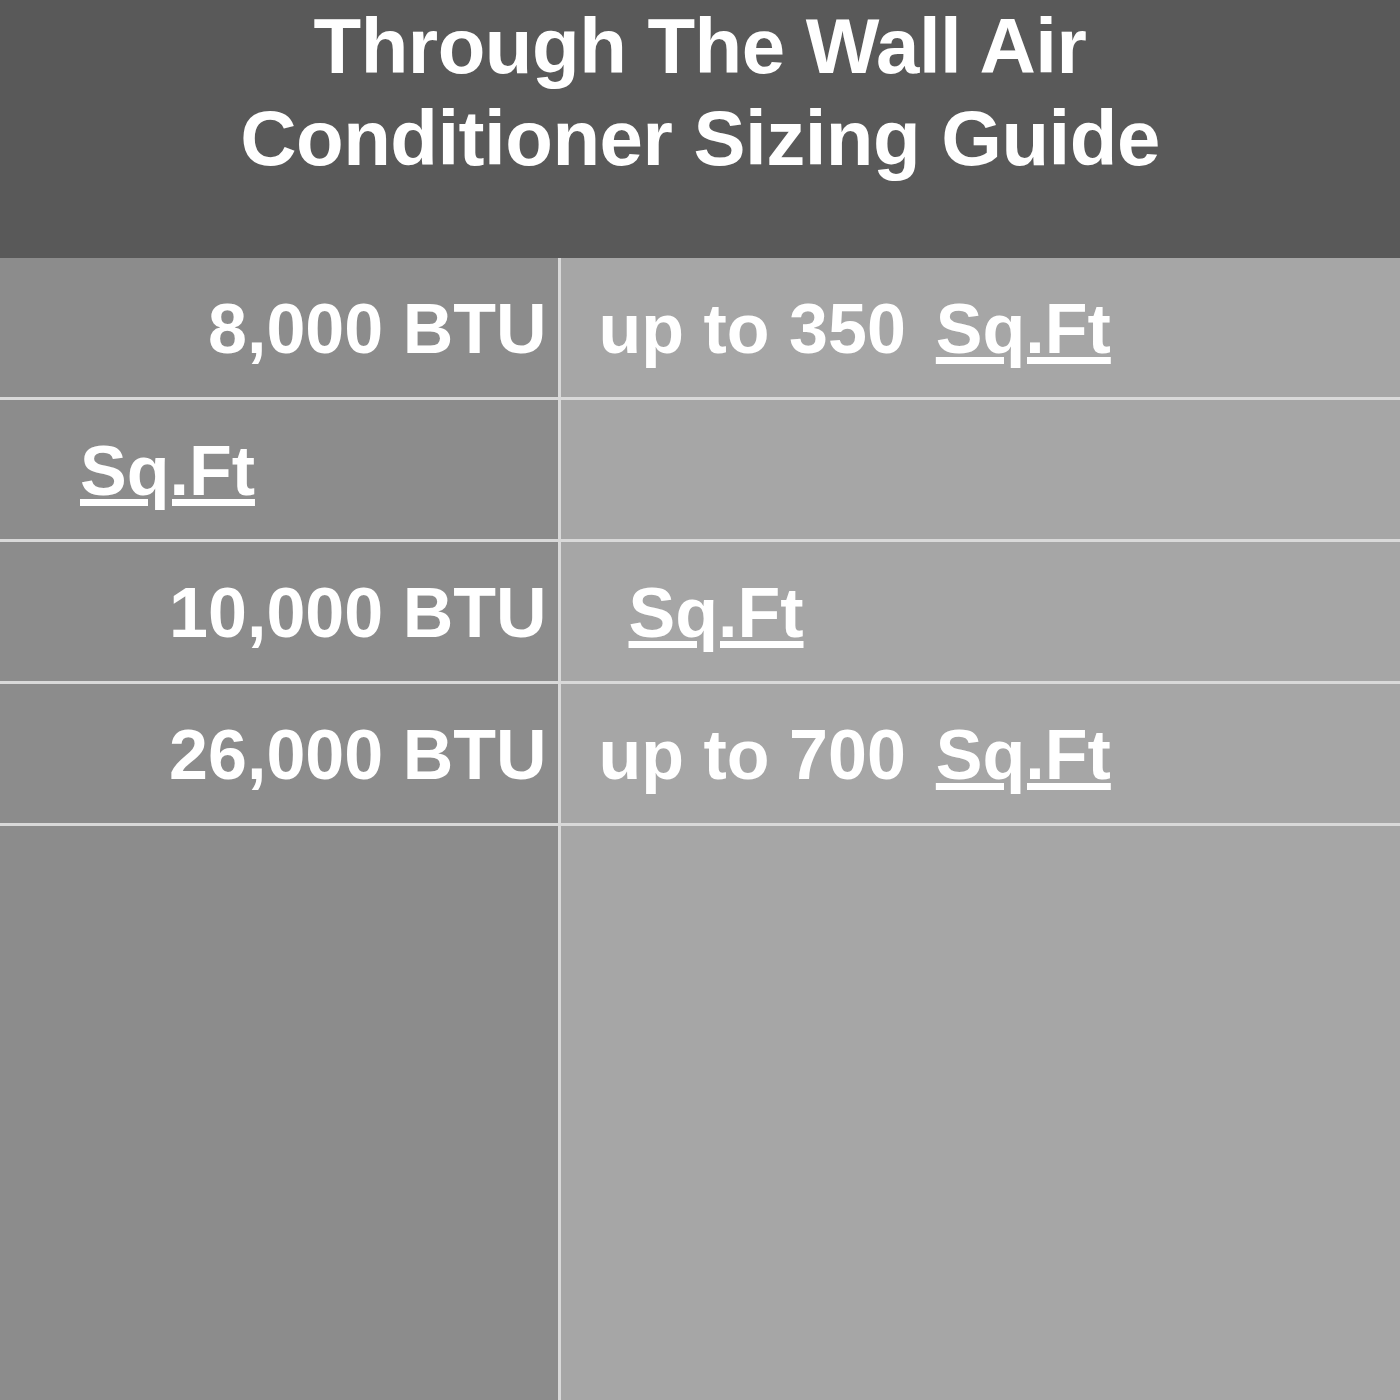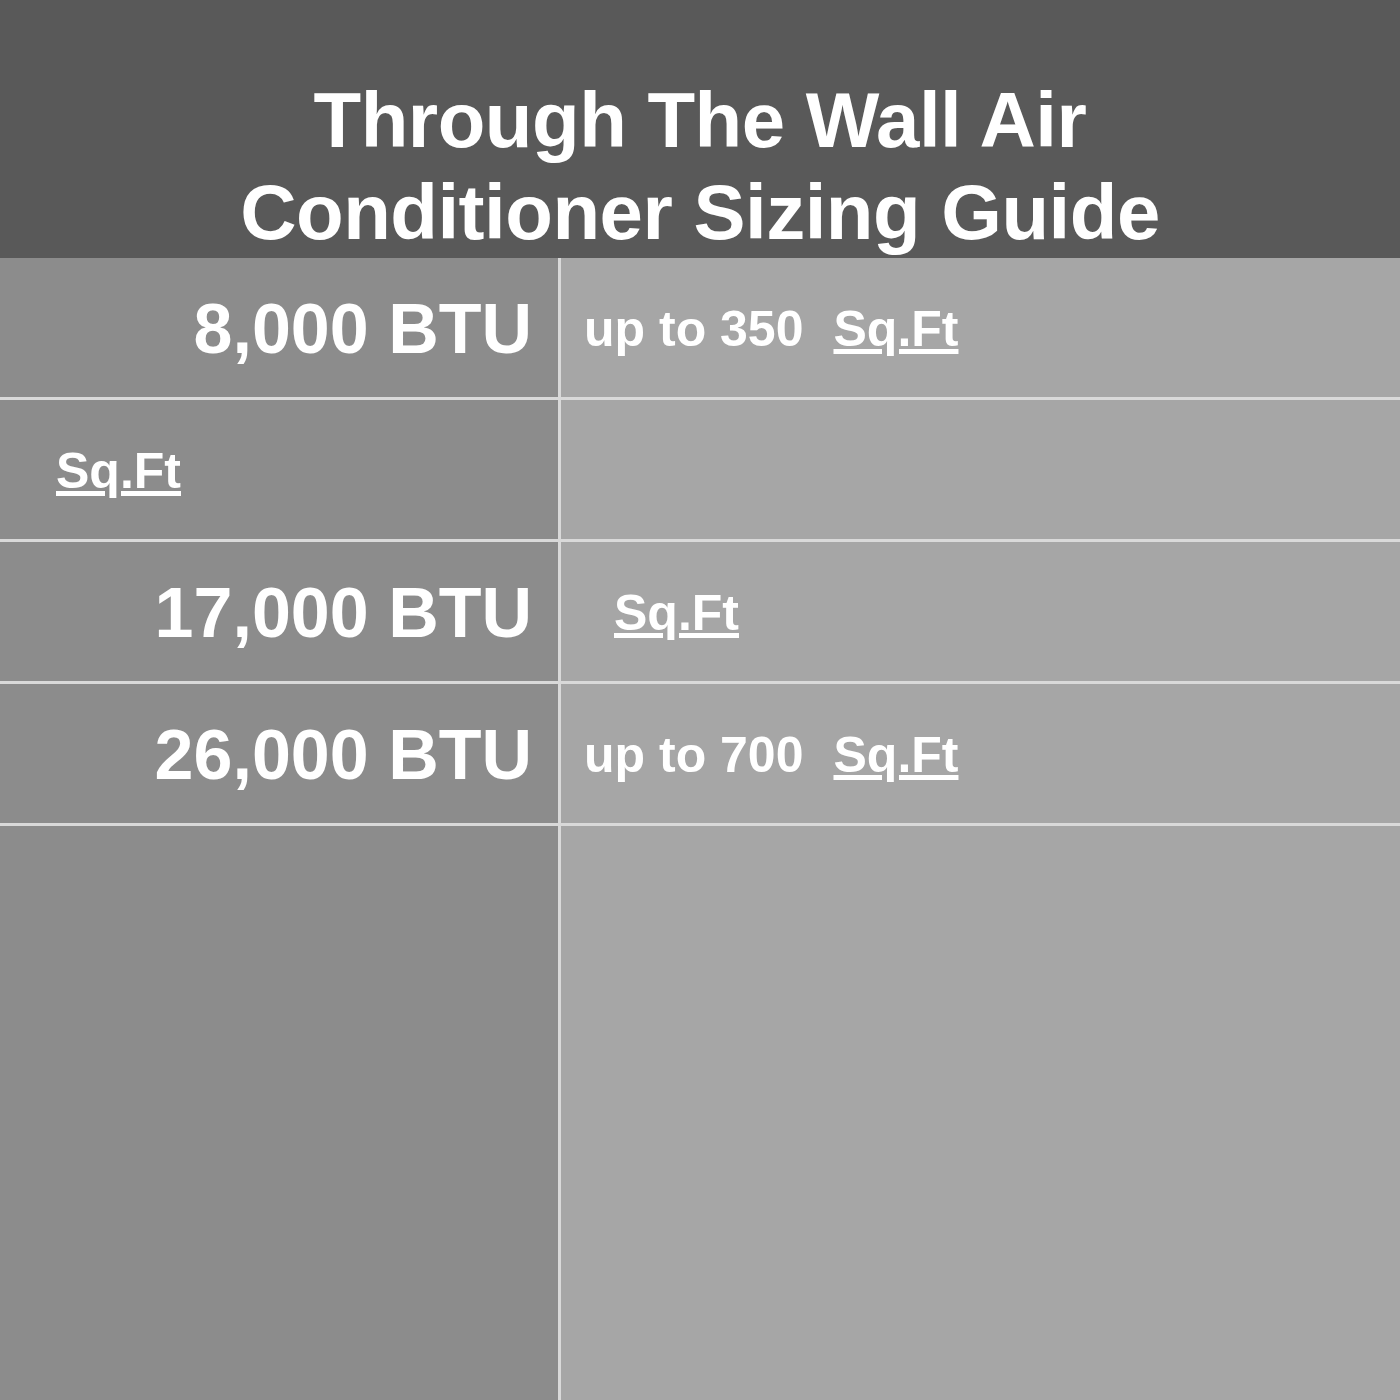--- a/index.html
+++ b/index.html
@@ -18,21 +18,21 @@
   }
   
   .title-band {
     position: absolute;
     left: 0;
     top: 0;
     width: 1400px;
     height: 258px;
     background: #595959;
     display: flex;
-    align-items: flex-end;
+    align-items: flex-start;
     justify-content: center;
   }
   .title-text {
     color: #ffffff;
     font-size: 78px;
     font-weight: bold;
     line-height: 1.18;
     text-align: center;
     letter-spacing: -0.5px;
     width: 1080px;
@@ -67,20 +67,21 @@
     position: absolute;
     left: 0;
     top: 258px;
     width: 1400px;
   }
   .row {
     position: relative;
     height: 142px;
     display: flex;
     align-items: center;
+    padding-left: 24px;
   }
   .row + .row .cell-btu::before,
   .row + .row .cell-area::before { content: ""; }
   .row-sep-bottom {
     position: absolute;
     left: 0;
     bottom: 0;
     width: 1400px;
     height: 3px;
     background: #d9d9d9;
@@ -97,21 +98,21 @@
     font-weight: bold;
     white-space: nowrap;
   }
   .cell-area {
     width: 842px;
     height: 142px;
     display: flex;
     align-items: center;
     padding-left: 26px;
     color: #ffffff;
-    font-size: 50px;
+    font-size: 70px;
     font-weight: bold;
     white-space: nowrap;
   }
   .cell-area .sqft { padding-left: 30px; text-decoration: underline; }
   .filler {
     position: absolute;
     left: 0;
     top: 826px;
     width: 1400px;
     height: 574px;
@@ -142,21 +143,21 @@
     </div>
 
     <div class="row">
       <div class="cell-area">
         <span class="sqft">Sq.Ft</span>
       </div>
       <div class="row-sep-bottom"></div>
     </div>
 
     <div class="row">
-      <div class="cell-btu">17,000 BTU</div>
+      <div class="cell-btu">10,000 BTU</div>
       <div class="cell-area">
         <span class="sqft">Sq.Ft</span>
       </div>
       <div class="row-sep-bottom"></div>
     </div>
 
     <div class="row">
       <div class="cell-btu">26,000 BTU</div>
       <div class="cell-area">
         <span>up to 700</span>

